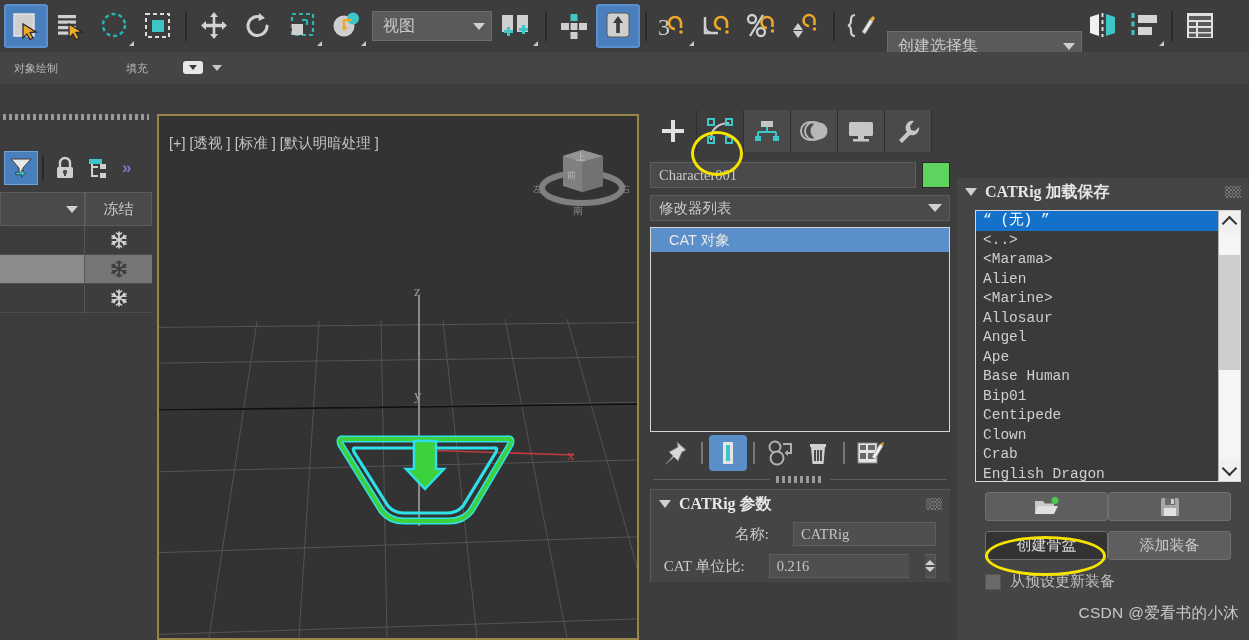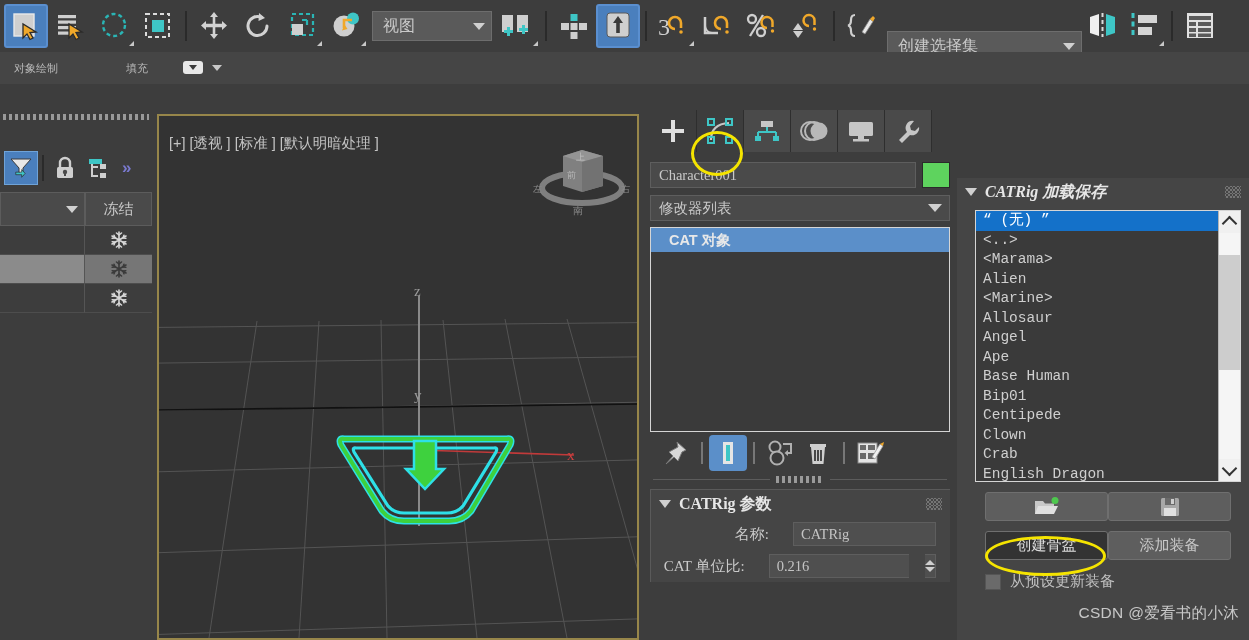--- a/index.html
+++ b/index.html
@@ -101,21 +101,21 @@
     margin: 7px 5px 0 5px; height: 26px; background:#4a4a4a; border:1px solid #5e5e5e;
     display:flex; align-items:center; justify-content:space-between;
     color:#c9c9c9; font-size:14.5px; padding: 0 7px 0 8px;
   }
   .cp-stack {
     margin: 6px 5px 0 5px; height: 205px; background:#3a3a3a;
     border:1px solid #d5d5d5;
   }
   .cp-stack-item {
     height: 24px; display:flex; align-items:center; padding-left:18px;
-    color:#e8e8e8; font-size:14.5px;font-weight:bold;
+    color:#e8e8e8; font-size:14.5px;
   }
   .cp-stack-item.sel { background:#5b8fc9; }
   .cp-stackbtns { display:flex; align-items:center; height:42px; padding-left: 12px; }
   .cp-sbtn { width:38px;height:36px;display:flex;align-items:center;justify-content:center;
     border-radius:4px;}
   .cp-sbtn.active { background:#5b8fc9; }
   .cp-sbsep { width:2px;height:22px;background:#777;margin:0 6px;}
   .cp-divider { display:flex; align-items:center; margin: 2px 8px 0 8px; }
   .cp-divline { flex:1; height:1px; background:#5c5c5c;}
   .cp-dots6 { width:48px;height:7px; margin:0 6px;
@@ -142,21 +142,21 @@
     justify-content:center; gap:2px; background:#4f4f4f; border:1px solid #5e5e5e;
     border-left:none; height:24px;}
   .spin-up { width:0;height:0;border-left:5px solid transparent;border-right:5px solid transparent;border-bottom:5px solid #cfcfcf;}
   .spin-dn { width:0;height:0;border-left:5px solid transparent;border-right:5px solid transparent;border-top:5px solid #cfcfcf;}
 
   
   .rig-panel {
     position: absolute; left: 957px; top: 178px; width: 292px; height: 462px;
     background: #454545;
   }
-  .rig-hdr { display:flex; align-items:center; height:28px; padding:0 8px;font-style:italic; }
+  .rig-hdr { display:flex; align-items:center; height:28px; padding:0 8px; }
   .rig-title { color:#e6e6e6; font-size:16px; font-weight:bold;
     font-family:"Liberation Serif", serif;}
   .rig-listwrap { margin: 4px 8px 0 18px; height: 272px; display:flex;
     background:#3a3a3a; border:1px solid #d5d5d5; }
   .rig-list { flex:1; overflow:hidden; }
   .rig-item { height:19.5px; color:#cfcfcf; font-size:14.5px; padding-left:7px;
     font-family:"Liberation Mono", monospace; white-space:nowrap; line-height:19.5px;}
   .rig-item.sel { background:#1471c9; color:#ffffff; }
   .rig-scroll { width:22px; background:#f0f0f0; display:flex; flex-direction:column;
     border-left:1px solid #b5b5b5;}

